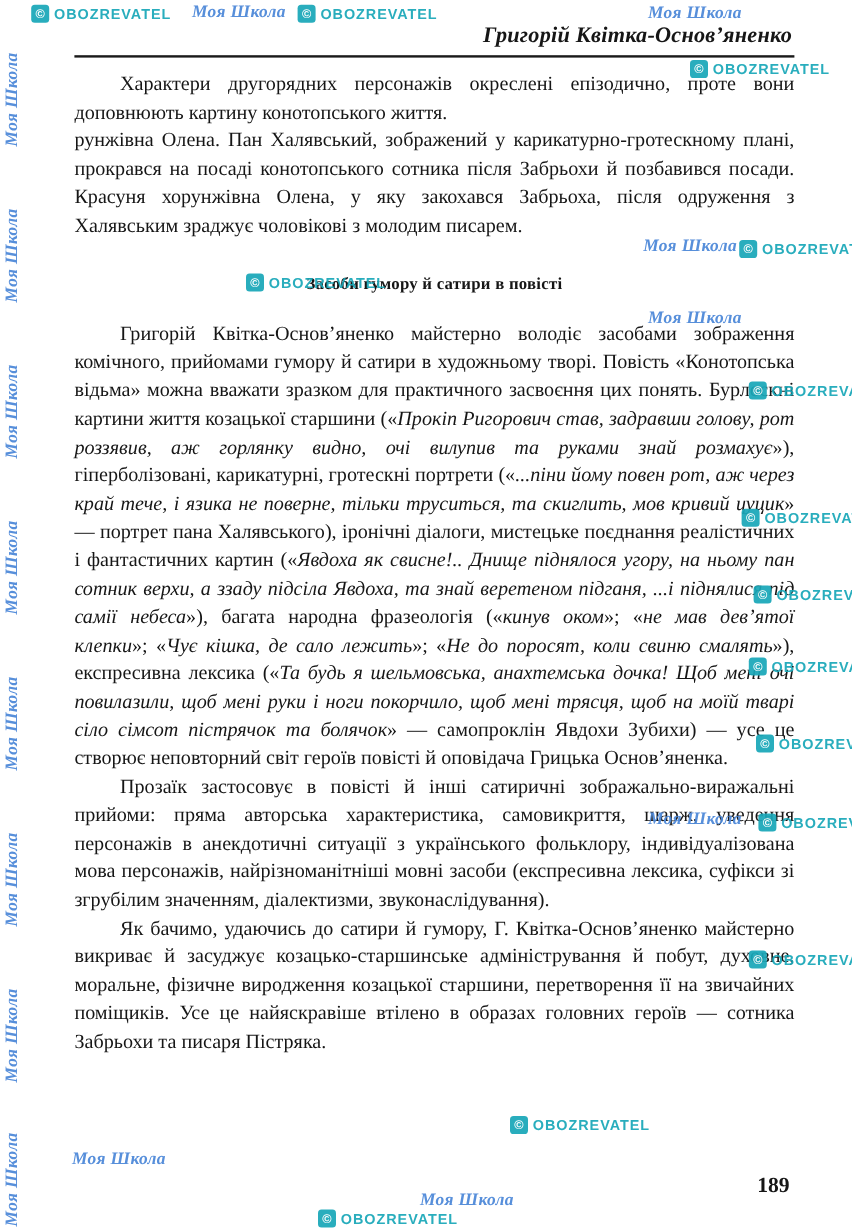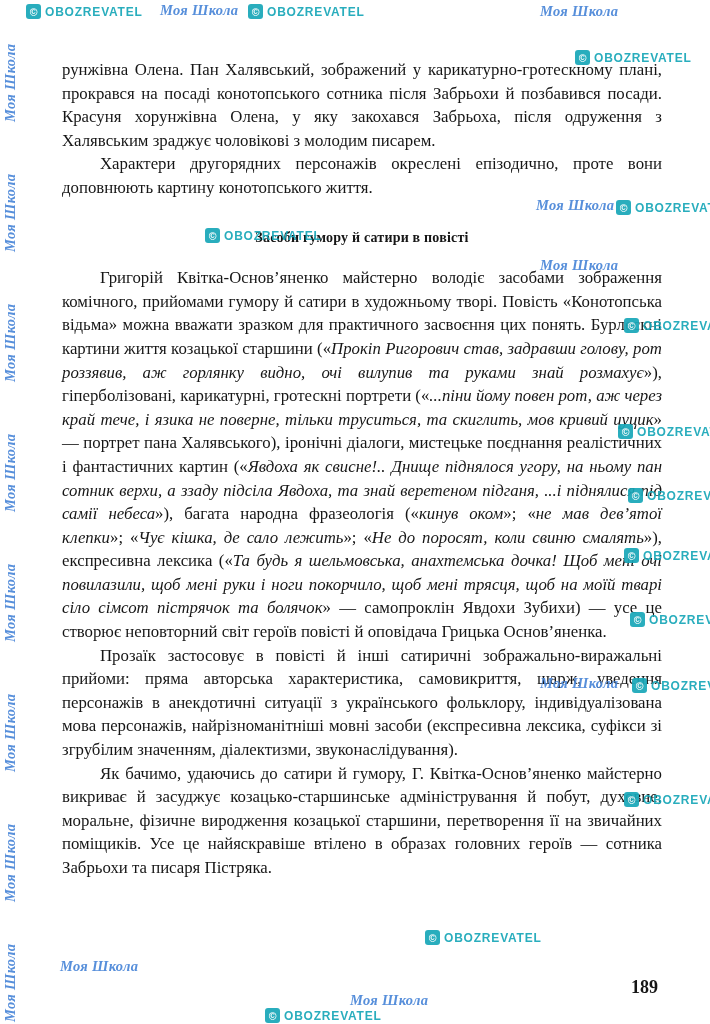--- a/index.html
+++ b/index.html
@@ -60,24 +60,28 @@
   .wm-school{
     font-family:"Liberation Serif", serif;
     font-style:italic;font-size:14.5px;letter-spacing:0.3px;
   }
 </style>
 </head>
 <body>
 
 <div class="page">
 
+  <div class="header">
+    <div class="header-title">Григорій Квітка-Основ’яненко</div>
+    <div class="header-rule"></div>
+  </div>
 
   <div class="body-text">
+    <p class="para"><span class="">Характери другорядних персонажів окреслені епізодично, проте вони доповнюють картину конотопського життя.</span></p>
     <p class="para no-indent"><span class="">рунжівна Олена. Пан Халявський, зображений у карикатурно-гротескному плані, прокрався на посаді конотопського сотника після Забрьохи й позбавився посади. Красуня хорунжівна Олена, у яку закохався Забрьоха, після одруження з Халявським зраджує чоловікові з молодим писарем.</span></p>
-    <p class="para"><span class="">Характери другорядних персонажів окреслені епізодично, проте вони доповнюють картину конотопського життя.</span></p>
     <h2 class="section-heading">Засоби гумору й сатири в повісті</h2>
     <p class="para"><span class="">Григорій Квітка-Основ’яненко майстерно володіє засобами зображення комічного, прийомами гумору й сатири в художньому творі. Повість «Конотопська відьма» можна вважати зразком для практичного засвоєння цих понять. Бурлескні картини життя козацької старшини («</span><span class="it">Прокіп Ригорович став, задравши голову, рот роззявив, аж горлянку видно, очі вилупив та руками знай розмахує</span><span class="">»), гіперболізовані, карикатурні, гротескні портрети («</span><span class="it">...піни йому повен рот, аж через край тече, і язика не поверне, тільки труситься, та скиглить, мов кривий цуцик</span><span class="">» — портрет пана Халявського), іронічні діалоги, мистецьке поєднання реалістичних і фантастичних картин («</span><span class="it">Явдоха як свисне!.. Днище піднялося угору, на ньому пан сотник верхи, а ззаду підсіла Явдоха, та знай веретеном підганя, ...і піднялися під самії небеса</span><span class="">»), багата народна фразеологія («</span><span class="it">кинув оком</span><span class="">»; «</span><span class="it">не мав дев’ятої клепки</span><span class="">»; «</span><span class="it">Чує кішка, де сало лежить</span><span class="">»; «</span><span class="it">Не до поросят, коли свиню смалять</span><span class="">»), експресивна лексика («</span><span class="it">Та будь я шельмовська, анахтемська дочка! Щоб мені очі повилазили, щоб мені руки і ноги покорчило, щоб мені трясця, щоб на моїй тварі сіло сімсот пістрячок та болячок</span><span class="">» — самопроклін Явдохи Зубихи) — усе це створює неповторний світ героїв повісті й оповідача Грицька Основ’яненка.</span></p>
     <p class="para"><span class="">Прозаїк застосовує в повісті й інші сатиричні зображально-виражальні прийоми: пряма авторська характеристика, самовикриття, шарж, уведення персонажів в анекдотичні ситуації з українського фольклору, індивідуалізована мова персонажів, найрізноманітніші мовні засоби (експресивна лексика, суфікси зі згрубілим значенням, діалектизми, звуконаслідування).</span></p>
     <p class="para"><span class="">Як бачимо, удаючись до сатири й гумору, Г. Квітка-Основ’яненко майстерно викриває й засуджує козацько-старшинське адміністрування й побут, духовне, моральне, фізичне виродження козацької старшини, перетворення її на звичайних поміщиків. Усе це найяскравіше втілено в образах головних героїв — сотника Забрьохи та писаря Пістряка.</span></p>
   </div>
 
   <div class="page-number">189</div>
 
   <div class="wm-layer">
       <div class="wm wm-obo" style="left: 26px; top: 4px; color: rgb(24, 167, 184);">

